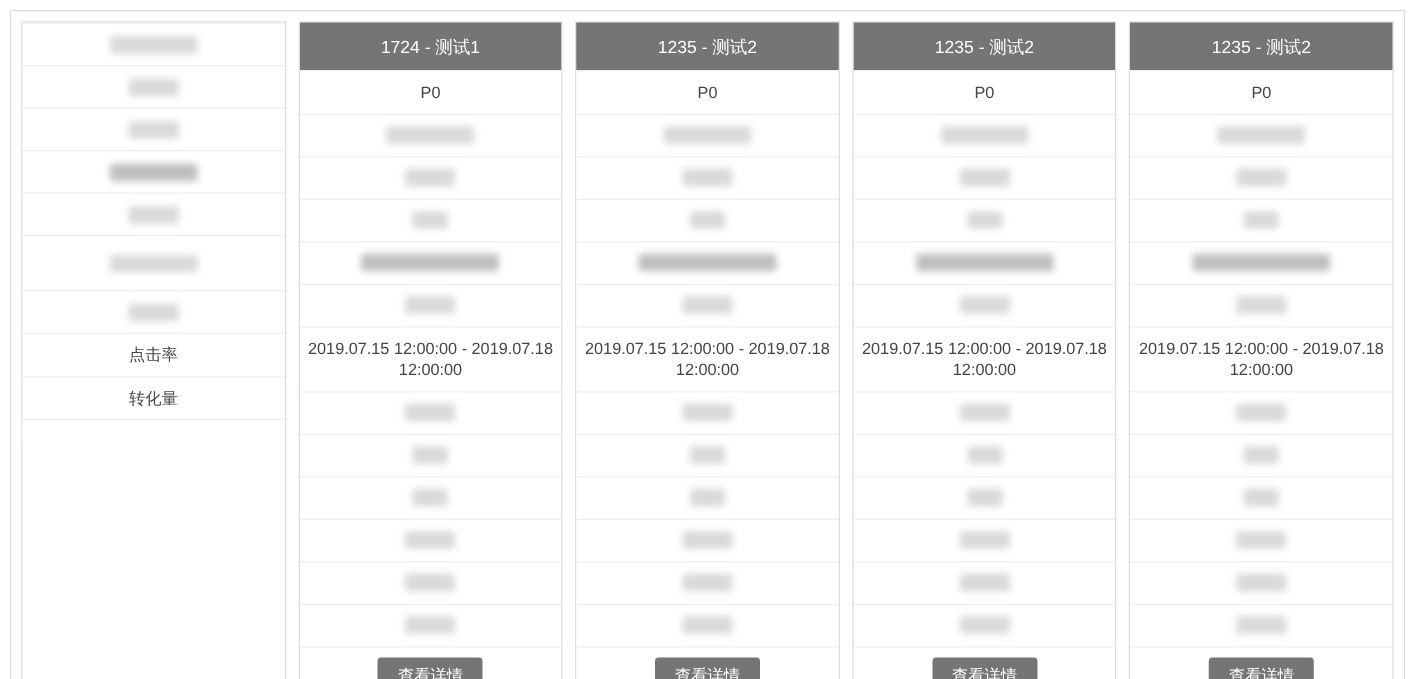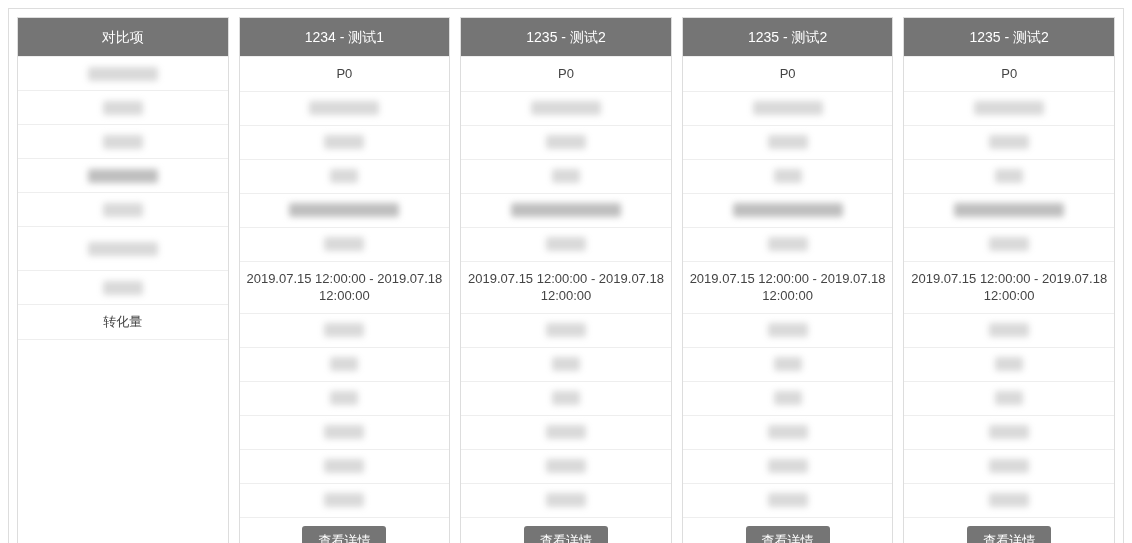--- a/index.html
+++ b/index.html
@@ -73,21 +73,20 @@
     padding: 6px 16px;
     cursor: pointer;
   }
 </style>
 </head>
 <body>
 
 <div class="wrap">
 
   <div class="col first">
-    <div class="col-header">对比项</div>
     <div class="cell">
         <span class="blur w1"></span>
       </div>
     <div class="cell">
         <span class="blur w2"></span>
       </div>
     <div class="cell">
         <span class="blur w2"></span>
       </div>
     <div class="cell">
@@ -95,26 +94,27 @@
       </div>
     <div class="cell">
         <span class="blur w2"></span>
       </div>
     <div class="cell tall">
         <span class="blur w1"></span>
       </div>
     <div class="cell">
         <span class="blur w2"></span>
       </div>
+    <div class="cell">点击率</div>
     <div class="cell">转化量</div>
     <div class="footer-cell"></div>
   </div>
 
   <div class="col">
-    <div class="col-header">1234 - 测试1</div>
+    <div class="col-header">1724 - 测试1</div>
     <div class="cell">P0</div>
     <div class="cell">
         <span class="blur w1"></span>
       </div>
     <div class="cell">
         <span class="blur w2"></span>
       </div>
     <div class="cell">
         <span class="blur w3"></span>
       </div>

